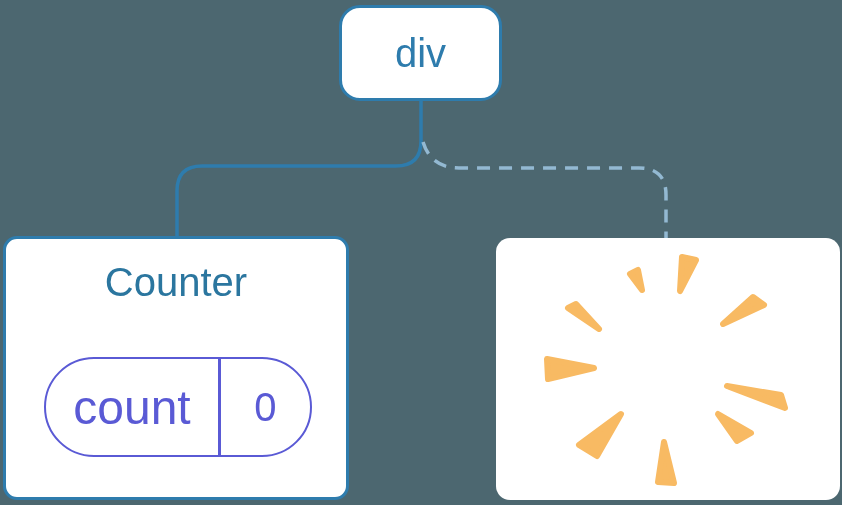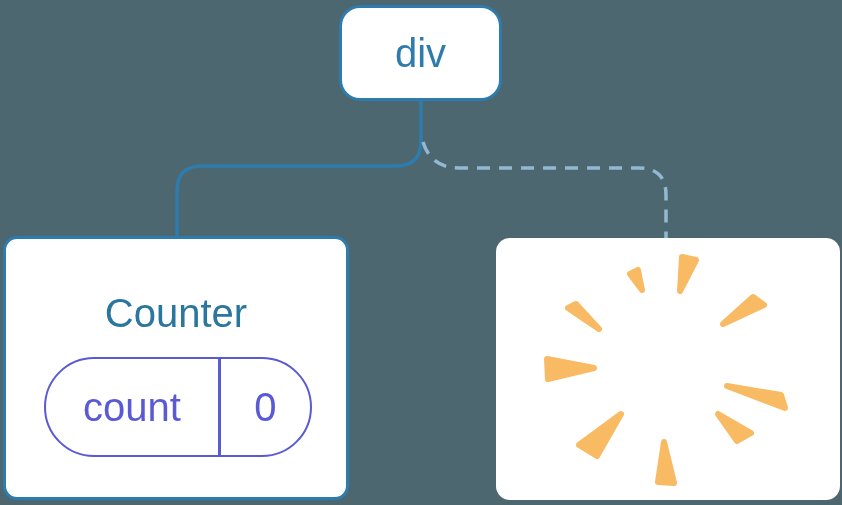--- a/index.html
+++ b/index.html
@@ -56,21 +56,21 @@
     position: absolute;
     left: 3px; top: 236px;
     width: 346px; height: 264px;
     background: #FFFFFF;
     border: 3px solid #2E7CAD;
     border-radius: 14px;
     box-sizing: border-box;
   }
   .counter-title {
     position: absolute;
-    left: 0; top: 54px;
+    left: 0; top: 23px;
     width: 100%;
     text-align: center;
     color: #2B769F;
     font-size: 40px;
     font-weight: 500;
     line-height: 1;
   }
   .state-pill {
     position: absolute;
     left: 38px; top: 118px;
@@ -82,21 +82,21 @@
     display: flex;
     align-items: stretch;
     overflow: hidden;
   }
   .state-key-cell {
     flex: 0 0 172px;
     display: flex;
     align-items: center;
     justify-content: center;
     color: #5A5AD5;
-    font-size: 40px;
+    font-size: 48px;
     font-weight: 400;
   }
   .pill-divider {
     flex: 0 0 2.5px;
     background: #5A5AD5;
   }
   .state-value-cell {
     flex: 1 1 auto;
     display: flex;
     align-items: center;

